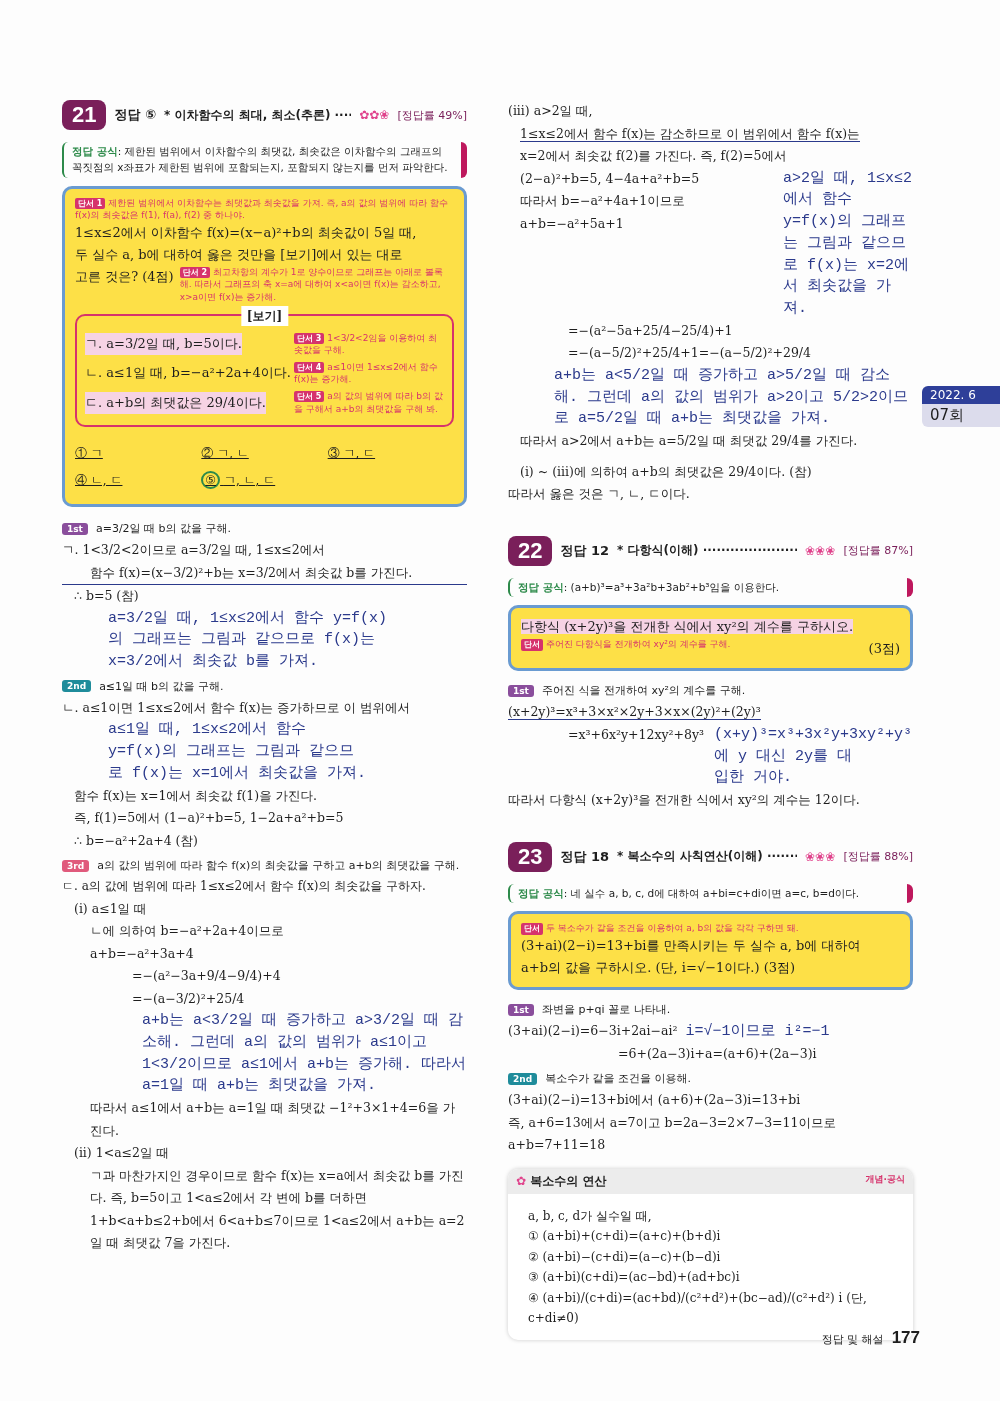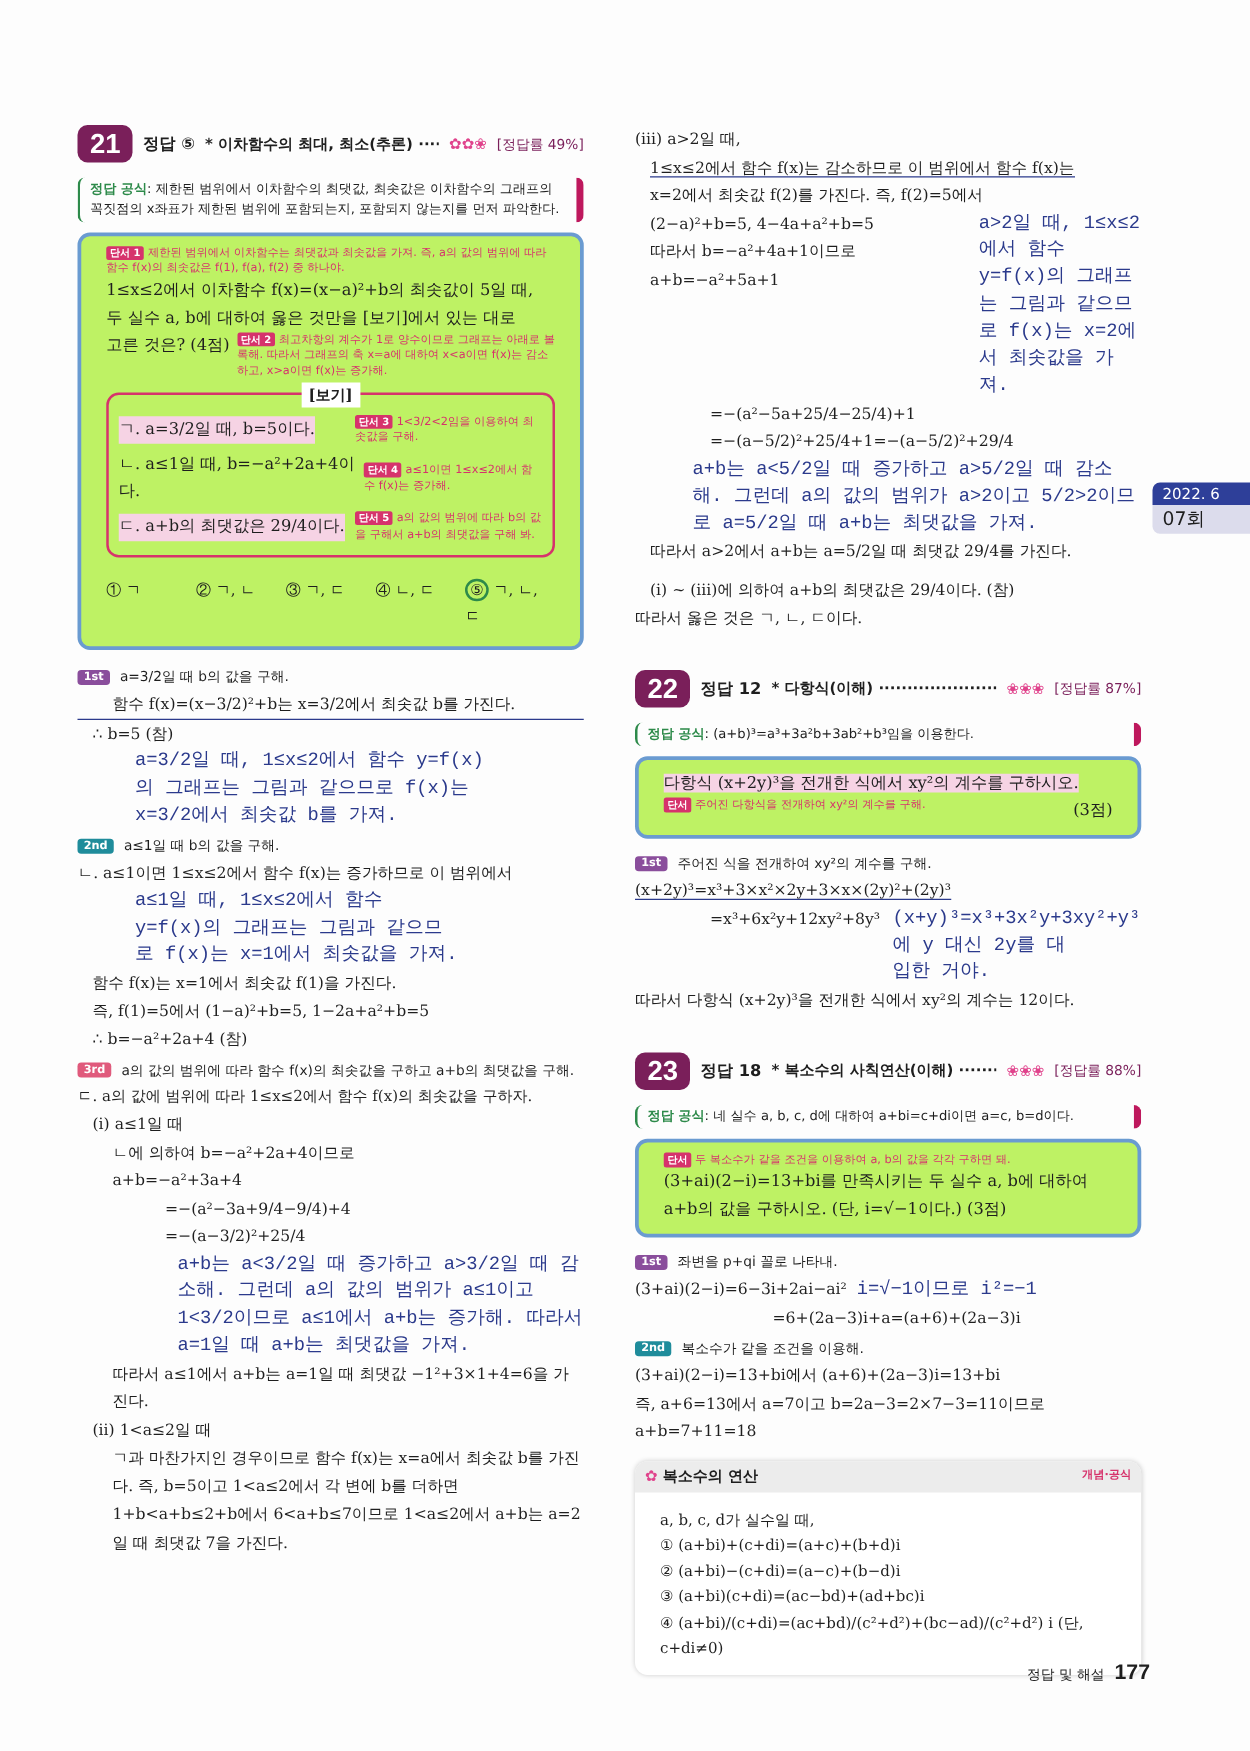--- a/index.html
+++ b/index.html
@@ -8,29 +8,29 @@
   .left { left: 62px; top: 100px; width: 405px; }
   .right { left: 508px; top: 100px; width: 405px; }
   .qhead { display: flex; align-items: center; gap: 8px; font-family: "DejaVu Sans", sans-serif; font-size: 13px; }
   .qnum { background: #7a1f5a; color: #fff; font-weight: bold; font-size: 22px; border-radius: 8px; padding: 0 10px; height: 30px; line-height: 30px; font-family: "Liberation Sans", sans-serif; }
   .ans { font-weight: bold; font-size: 13px; }
   .topic { font-weight: bold; font-size: 12px; flex: 1; white-space: nowrap; overflow: hidden; }
   .stars { color: #e0438c; font-size: 12px; }
   .rate { color: #7a1f5a; font-size: 11px; }
   .formula { font-family: "DejaVu Sans", sans-serif; font-size: 10.5px; margin: 12px 0 8px; padding: 2px 8px; border-left: 2px solid #2d8a4a; border-right: 6px solid #be185d; border-radius: 6px; line-height: 1.5; }
   .formula b { color: #2d8a4a; }
-  .qbox { border: 3px solid #6a9bd1; border-radius: 10px; padding: 8px 20px; background: #bef264; font-size: 13px; line-height: 1.7; }
+  .qbox { border: 3px solid #6a9bd1; border-radius: 10px; padding: 8px 10px; background: #fde047; font-size: 13px; line-height: 1.7; }
   .hint { font-family: "DejaVu Sans", sans-serif; font-size: 9px; color: #d6336c; line-height: 1.4; }
   .tag { display: inline-block; background: #d6336c; color: #fff; font-size: 8px; padding: 0 3px; border-radius: 2px; font-weight: bold; margin-right: 3px; }
   .hl { background: #f6d3e4; }
   .bogi { border: 2px solid #d6336c; border-radius: 10px; padding: 12px 8px 6px; margin: 10px 0 6px; position: relative; }
   .bogi-title { position: absolute; top: -10px; left: 50%; transform: translateX(-50%); background: #fff; padding: 0 6px; font-weight: bold; font-size: 12px; }
   .bogi-row { display: flex; justify-content: space-between; align-items: center; margin: 4px 0; }
   .bogi-row .hint { width: 150px; text-align: left; }
-  .choices { display: grid; grid-template-columns: 1fr 1fr 1fr 1fr 1fr; font-size: 12px; row-gap: 6px; margin-top: 10px; padding: 6px 0; }
+  .choices { display: grid; grid-template-columns: 1fr 1fr 1fr; font-size: 12px; row-gap: 6px; margin-top: 10px; padding: 6px 0; text-decoration: underline; }
   .circled { border: 2px solid #2d8a4a; border-radius: 50%; padding: 0 2px; }
   .step { font-family: "DejaVu Sans", sans-serif; font-size: 11px; margin: 6px 0 3px; display: flex; align-items: center; gap: 8px; }
   .badge { color: #fff; font-weight: bold; font-size: 9px; padding: 1px 5px; border-radius: 3px; }
   .b1 { background: #8a4e9c; } .b2 { background: #1f8c9b; } .b3 { background: #e05a7c; }
   .line { font-size: 12.5px; line-height: 1.8; }
   .ind { padding-left: 12px; }
   .ind2 { padding-left: 28px; }
   .note { font-family: Liberation Mono, monospace; font-size: 15px; color: #2b3a8c; line-height: 1.45; padding-left: 46px; }
   .ul { border-bottom: 1.5px solid #2b3a8c; }
   .side-tab { position: absolute; right: 0; top: 386px; width: 78px; font-family: "DejaVu Sans", sans-serif; }
@@ -87,20 +87,21 @@
       <span>③ ㄱ, ㄷ</span>
       <span>④ ㄴ, ㄷ</span>
       <span><span class="circled">⑤</span> <span>ㄱ, ㄴ, ㄷ</span></span>
     </div>
   </div>
 
   <div class="step" style="margin-top:14px">
       <span class="badge b1">1st</span>
       <span>a=3/2일 때 b의 값을 구해.</span>
     </div>
+  <div class="line">ㄱ. 1&lt;3/2&lt;2이므로 a=3/2일 때, 1≤x≤2에서</div>
   <div class="line ind2 ul">함수 f(x)=(x−3/2)²+b는 x=3/2에서 최솟값 b를 가진다.</div>
   <div class="line ind">∴ b=5 (참)</div>
   <div class="note" style="padding-right:70px">a=3/2일 때, 1≤x≤2에서 함수 y=f(x)의 그래프는 그림과 같으므로 f(x)는 x=3/2에서 최솟값 b를 가져.</div>
 
   <div class="step">
       <span class="badge b2">2nd</span>
       <span>a≤1일 때 b의 값을 구해.</span>
     </div>
   <div class="line">ㄴ. a≤1이면 1≤x≤2에서 함수 f(x)는 증가하므로 이 범위에서</div>
   <div class="note" style="padding-right:100px">a≤1일 때, 1≤x≤2에서 함수 y=f(x)의 그래프는 그림과 같으므로 f(x)는 x=1에서 최솟값을 가져.</div>

